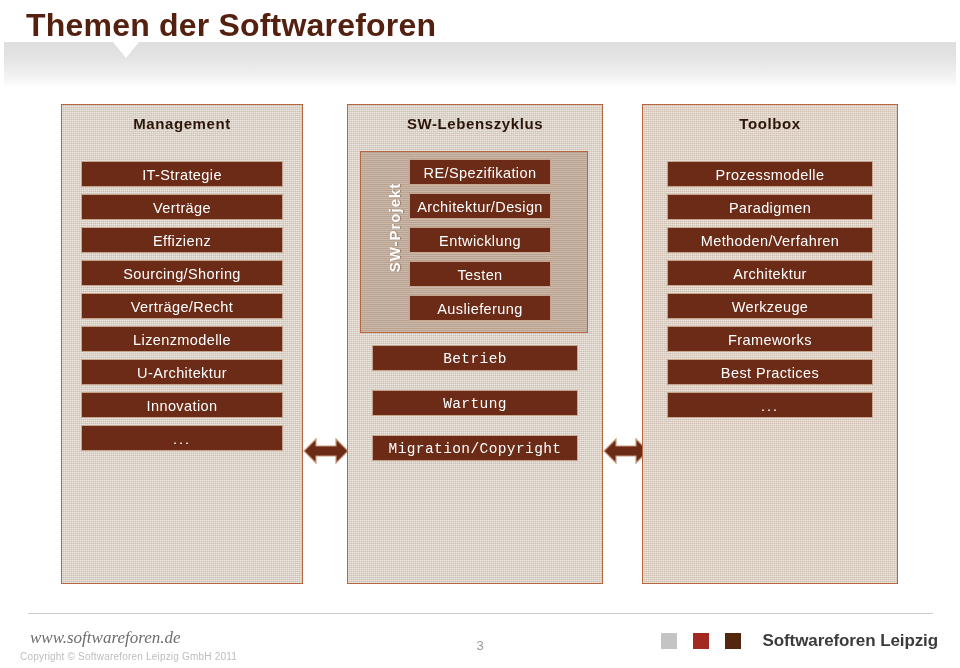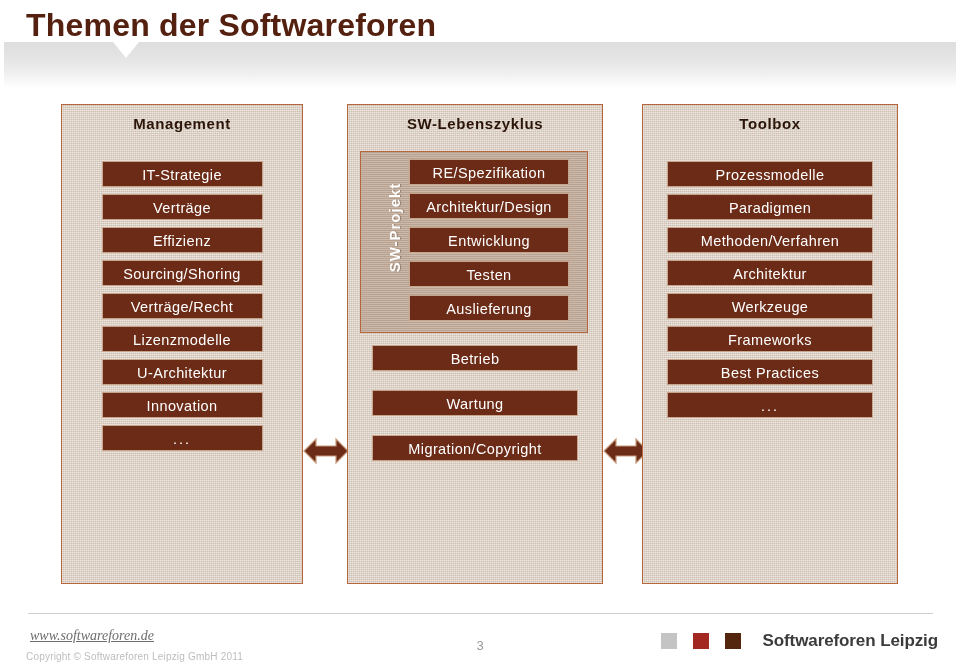--- a/index.html
+++ b/index.html
@@ -100,21 +100,21 @@
     background: #6b2b17;
     border: 1px solid #c7a58d;
     color: #ffffff;
     font-size: 14.5px;
     text-align: center;
     letter-spacing: 0.4px;
     box-sizing: border-box;
     white-space: nowrap;
     overflow: hidden;
   }
-  #panel-management .item { width: 161px; }
+  #panel-management .item { width: 202px; }
   #panel-toolbox .item    { width: 206px; }
 
   .item.dots { letter-spacing: 2px; }
 
   
   #swprojekt-box {
     position: absolute;
     left: 12px;
     top: 46px;
     width: 228px;
@@ -138,28 +138,29 @@
     letter-spacing: 1px;
     text-shadow: 0 1px 1px rgba(90,55,35,0.45);
   }
   #swprojekt-items {
     position: absolute;
     left: 48px;
     top: 7px;
     width: 174px;
   }
   #swprojekt-items .item {
-    width: 160px;
+    width: 142px;
     margin: 0 0 8px 0;
   }
   #lifecycle-tail {
     position: absolute;
     left: 0;
     right: 0;
     top: 240px;
+    font-family: Liberation Mono, monospace;
   }
   #lifecycle-tail .item {
     width: 206px;
     margin: 0 auto 19px auto;
   }
 
   
   .arrow {
     position: absolute;
     top: 332px;
@@ -178,27 +179,26 @@
     width: 905px;
     height: 1px;
     background: #cfcfcf;
   }
   #footer-url {
     position: absolute;
     left: 30px;
     top: 628px;
     font-family: "Liberation Serif", serif;
     font-style: italic;
-    font-size: 14px;
+    font-size: 17px;
     color: #6d6d6d;
-    text-decoration: underline;
   }
   #footer-copyright {
     position: absolute;
-    left: 26px;
+    left: 20px;
     top: 651px;
     font-size: 10px;
     color: #bdbdbd;
     letter-spacing: 0.2px;
   }
   #footer-pagenum {
     position: absolute;
     left: 0;
     top: 638px;
     width: 960px;

